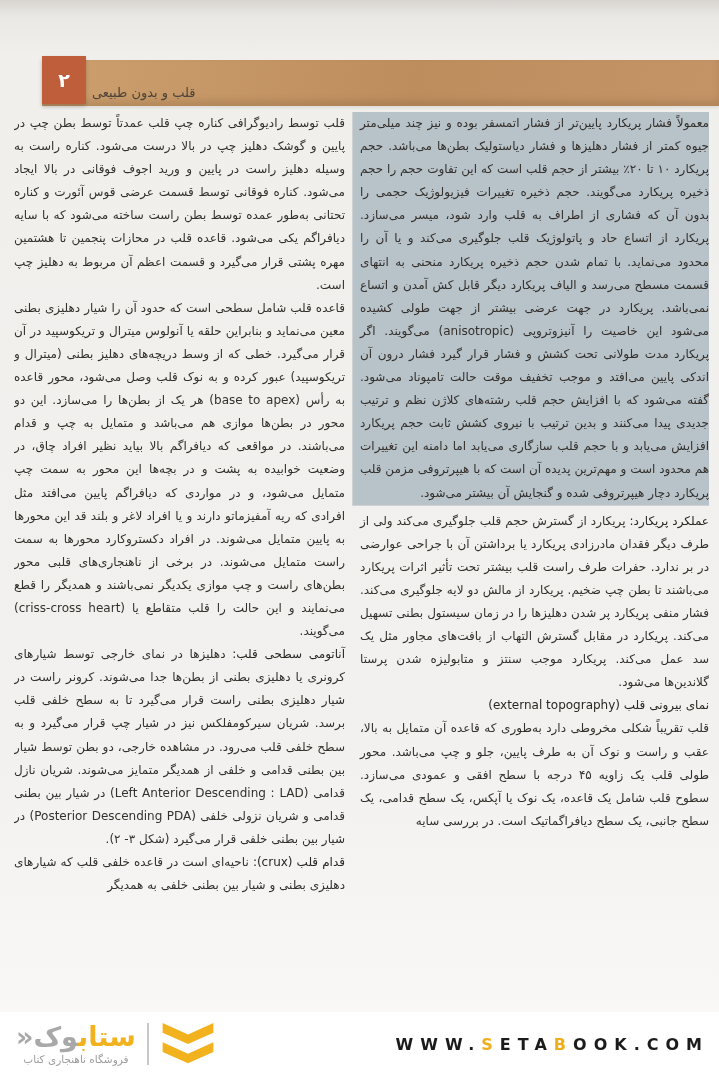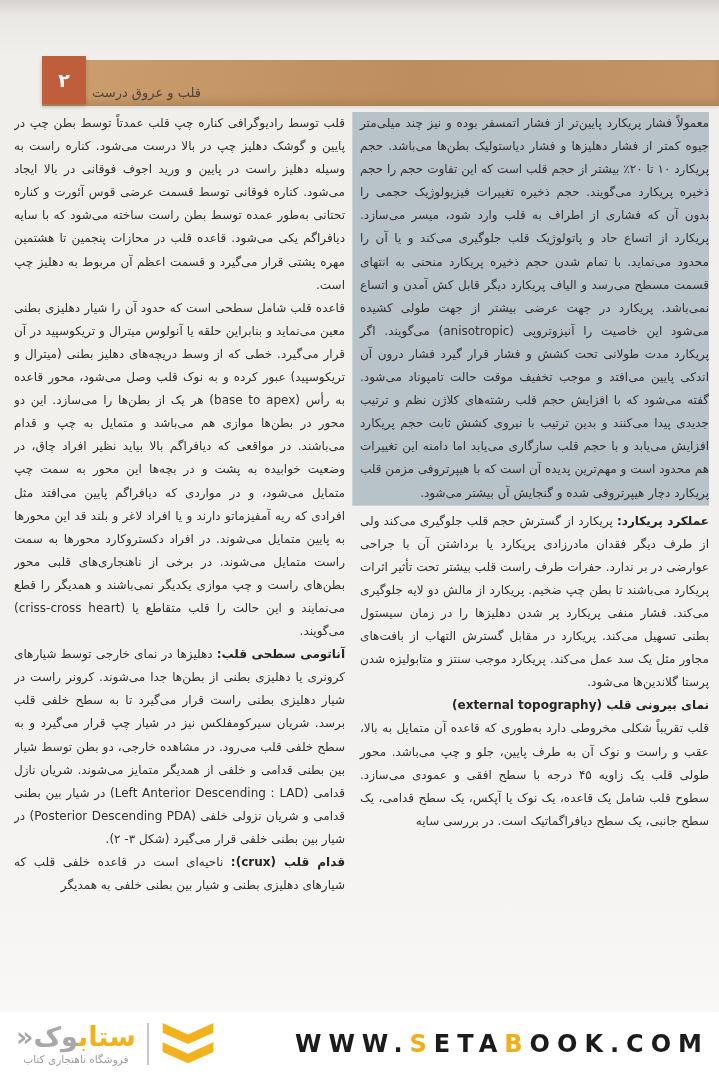--- a/index.html
+++ b/index.html
@@ -39,48 +39,48 @@
     text-align:justify;direction:rtl;
   }
   .right-col{flex:0 0 349px;}
   .left-col{flex:1;}
   p{margin:0;}
   .highlight{
     background:#b7c2c9;
     padding:4px 7px 0;margin:-4px -7px 5px;
     box-shadow:0 0 0 1px rgba(140,155,165,.35);
   }
-  b,.sec-heading{font-weight:bold;color:#2a2622;}
+  b,.sec-heading{font-weight:normal;color:#2a2622;}
   .sec-heading{display:block;}
   
   .footer{
     position:absolute;left:0;right:0;bottom:0;height:68px;
     background:#ffffff;
     display:flex;align-items:center;justify-content:space-between;
     padding:2px 10px 6px 16px;box-sizing:border-box;gap:17px;
   }
   .logo{display:flex;align-items:center;gap:11px;}
   .wordmark-block{text-align:center;}
   .wordmark{font-size:27px;font-weight:bold;direction:rtl;line-height:1.05;letter-spacing:1px;}
   .wm-y{color:#f2b21d;}
   .wm-g{color:#a8a8a8;}
   .tagline{font-size:10.5px;color:#9c9c9c;direction:rtl;margin-top:2px;}
   .logo-divider{width:2px;height:42px;background:#c8c8c8;}
   .store{text-align:right;}
   .store-title{font-size:17px;font-weight:bold;color:#141414;direction:rtl;margin-bottom:3px;}
-  .website{font-size:24px;font-weight:bold;letter-spacing:7px;color:#1b1b1b;direction:ltr;white-space:nowrap;}
+  .website{font-size:16px;font-weight:bold;letter-spacing:7px;color:#1b1b1b;direction:ltr;white-space:nowrap;}
   .website .yl{color:#f0ae1c;}
 </style>
 </head>
 <body>
 
 <div class="page">
 
   <div class="header-bar">
-    <span class="chapter-title">قلب و عروق درست</span>
+    <span class="chapter-title">قلب و بدون طبیعی</span>
   </div>
   <div class="page-number-box">
     <span>۲</span>
   </div>
 
   <div class="columns">
 
     <div class="col right-col">
       <p class="highlight">معمولاً فشار پریکارد پایین‌تر از فشار اتمسفر بوده و نیز چند میلی‌متر جیوه کمتر از فشار دهلیزها و فشار دیاستولیک بطن‌ها می‌باشد. حجم پریکارد ۱۰ تا ۲۰٪ بیشتر از حجم قلب است که این تفاوت حجم را حجم ذخیره پریکارد می‌گویند. حجم ذخیره تغییرات فیزیولوژیک حجمی را بدون آن که فشاری از اطراف به قلب وارد شود، میسر می‌سازد. پریکارد از اتساع حاد و پاتولوژیک قلب جلوگیری می‌کند و یا آن را محدود می‌نماید. با تمام شدن حجم ذخیره پریکارد منحنی به انتهای قسمت مسطح می‌رسد و الیاف پریکارد دیگر قابل کش آمدن و اتساع نمی‌باشد. پریکارد در جهت عرضی بیشتر از جهت طولی کشیده می‌شود این خاصیت را آنیزوتروپی (anisotropic) می‌گویند. اگر پریکارد مدت طولانی تحت کشش و فشار قرار گیرد فشار درون آن اندکی پایین می‌افتد و موجب تخفیف موقت حالت تامپوناد می‌شود. گفته می‌شود که با افزایش حجم قلب رشته‌های کلاژن نظم و ترتیب جدیدی پیدا می‌کنند و بدین ترتیب با نیروی کشش ثابت حجم پریکارد افزایش می‌یابد و با حجم قلب سازگاری می‌یابد اما دامنه این تغییرات هم محدود است و مهم‌ترین پدیده آن است که با هیپرتروفی مزمن قلب پریکارد دچار هیپرتروفی شده و گنجایش آن بیشتر می‌شود.</p>
       <p><b>عملکرد پریکارد:</b> <span>پریکارد از گسترش حجم قلب جلوگیری می‌کند ولی از طرف دیگر فقدان مادرزادی پریکارد یا برداشتن آن با جراحی عوارضی در بر ندارد. حفرات طرف راست قلب بیشتر تحت تأثیر اثرات پریکارد می‌باشند تا بطن چپ ضخیم. پریکارد از مالش دو لایه جلوگیری می‌کند. فشار منفی پریکارد پر شدن دهلیزها را در زمان سیستول بطنی تسهیل می‌کند. پریکارد در مقابل گسترش التهاب از بافت‌های مجاور مثل یک سد عمل می‌کند. پریکارد موجب سنتز و متابولیزه شدن پرستا گلاندین‌ها می‌شود.</span></p>

